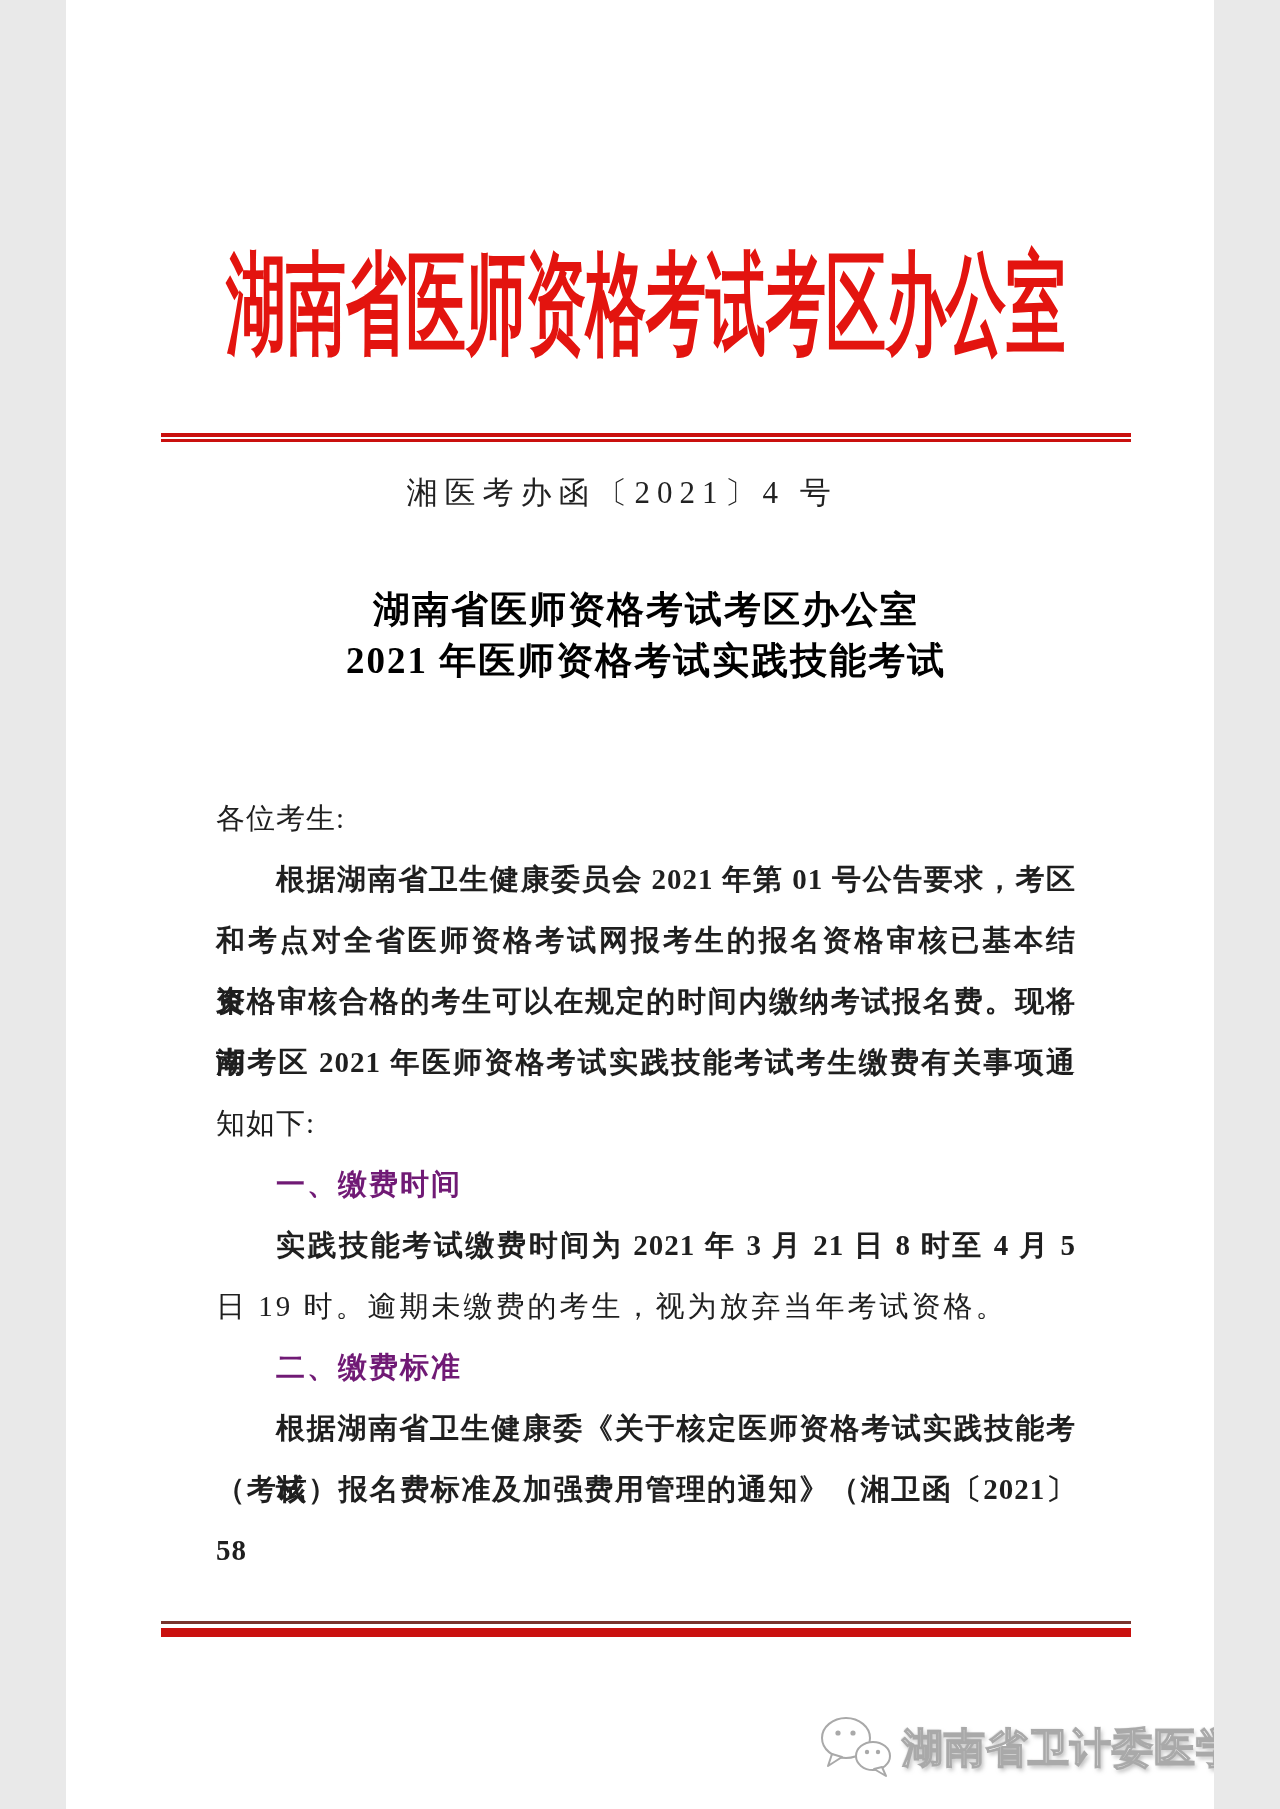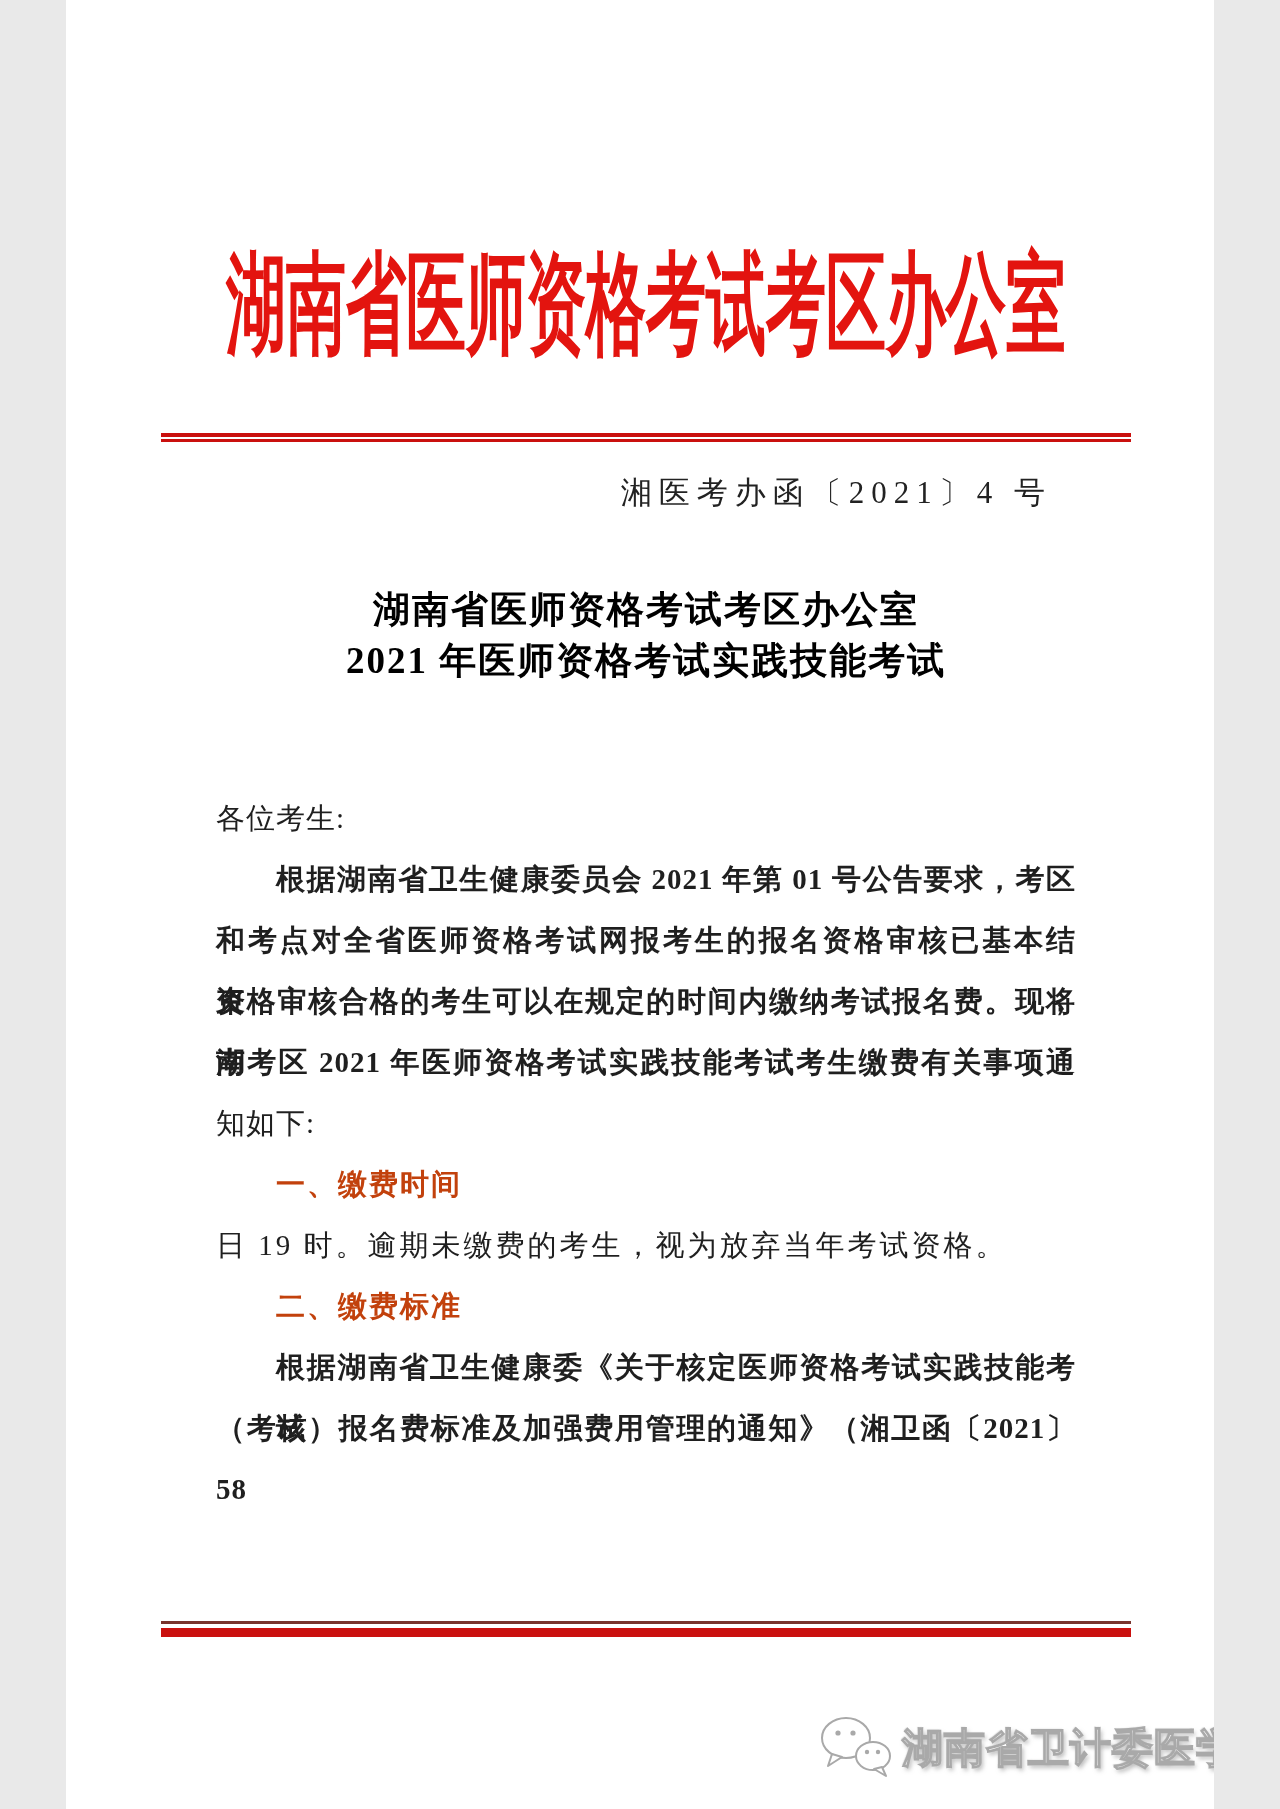--- a/index.html
+++ b/index.html
@@ -37,25 +37,25 @@
   
   .top-divider { position: absolute; top: 433px; left: 95px; width: 970px; }
   .top-divider .bar-a { height: 4px; background: #ca100e; }
   .top-divider .bar-gap { height: 2px; background: #ffffff; }
   .top-divider .bar-b { height: 2.5px; background: #ca100e; }
 
   
   .doc-number {
     position: absolute;
     top: 472px;
-    left: 84px;
+    left: 105px;
     width: 970px;
     box-sizing: border-box;
     padding-right: 68px;
-    text-align: right;
+    text-align: center;
     font-size: 31px;
     letter-spacing: 7px;
     color: #222;
   }
 
   
   .doc-title {
     position: absolute;
     top: 584px;
     left: 95px;
@@ -77,21 +77,21 @@
     font-size: 29px;
     letter-spacing: 1px;
   }
   .bline { height: 61px; line-height: 61px; }
   .bline.j { text-align: justify; text-align-last: justify; font-weight: bold; }
   .bline.indent { box-sizing: border-box; padding-left: 60px; }
   .bline.wide { letter-spacing: 3px; }
   .section-heading {
     font-family: Liberation Sans, sans-serif;
     font-weight: bold;
-    color: #c2410c;
+    color: #701a75;
     letter-spacing: 2px;
   }
 
   
   .footer-divider { position: absolute; top: 1621px; left: 95px; width: 970px; }
   .footer-divider .bar-a { height: 3px; background: #79342d; }
   .footer-divider .bar-gap { height: 4px; background: #ffffff; }
   .footer-divider .bar-b { height: 9px; background: #ca100e; }
 
   
@@ -139,20 +139,21 @@
     <div class="bline">各位考生:</div>
 
     <div class="bline j indent">根据湖南省卫生健康委员会 2021 年第 01 号公告要求，考区</div>
     <div class="bline j">和考点对全省医师资格考试网报考生的报名资格审核已基本结束，</div>
     <div class="bline j">资格审核合格的考生可以在规定的时间内缴纳考试报名费。现将湖</div>
     <div class="bline j">南考区 2021 年医师资格考试实践技能考试考生缴费有关事项通</div>
     <div class="bline">知如下:</div>
 
     <div class="bline indent section-heading">一、缴费时间</div>
 
+    <div class="bline j indent">实践技能考试缴费时间为 2021 年 3 月 21 日 8 时至 4 月 5</div>
     <div class="bline wide">日 19 时。逾期未缴费的考生，视为放弃当年考试资格。</div>
 
     <div class="bline indent section-heading">二、缴费标准</div>
 
     <div class="bline j indent">根据湖南省卫生健康委《关于核定医师资格考试实践技能考试</div>
     <div class="bline j">（考核）报名费标准及加强费用管理的通知》（湘卫函〔2021〕58</div>
   </div>
 
   <div class="footer-divider">
     <div class="bar-a"></div>

